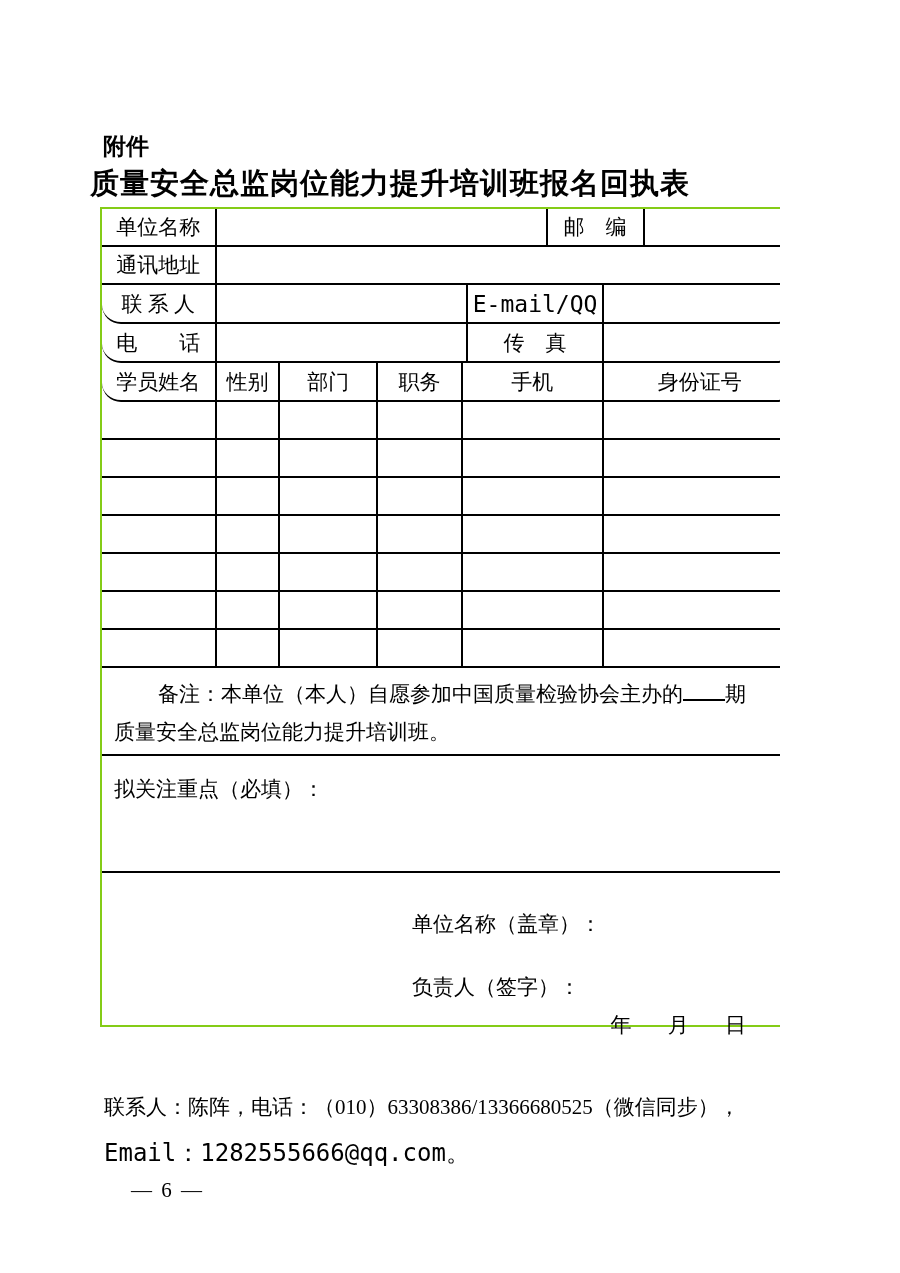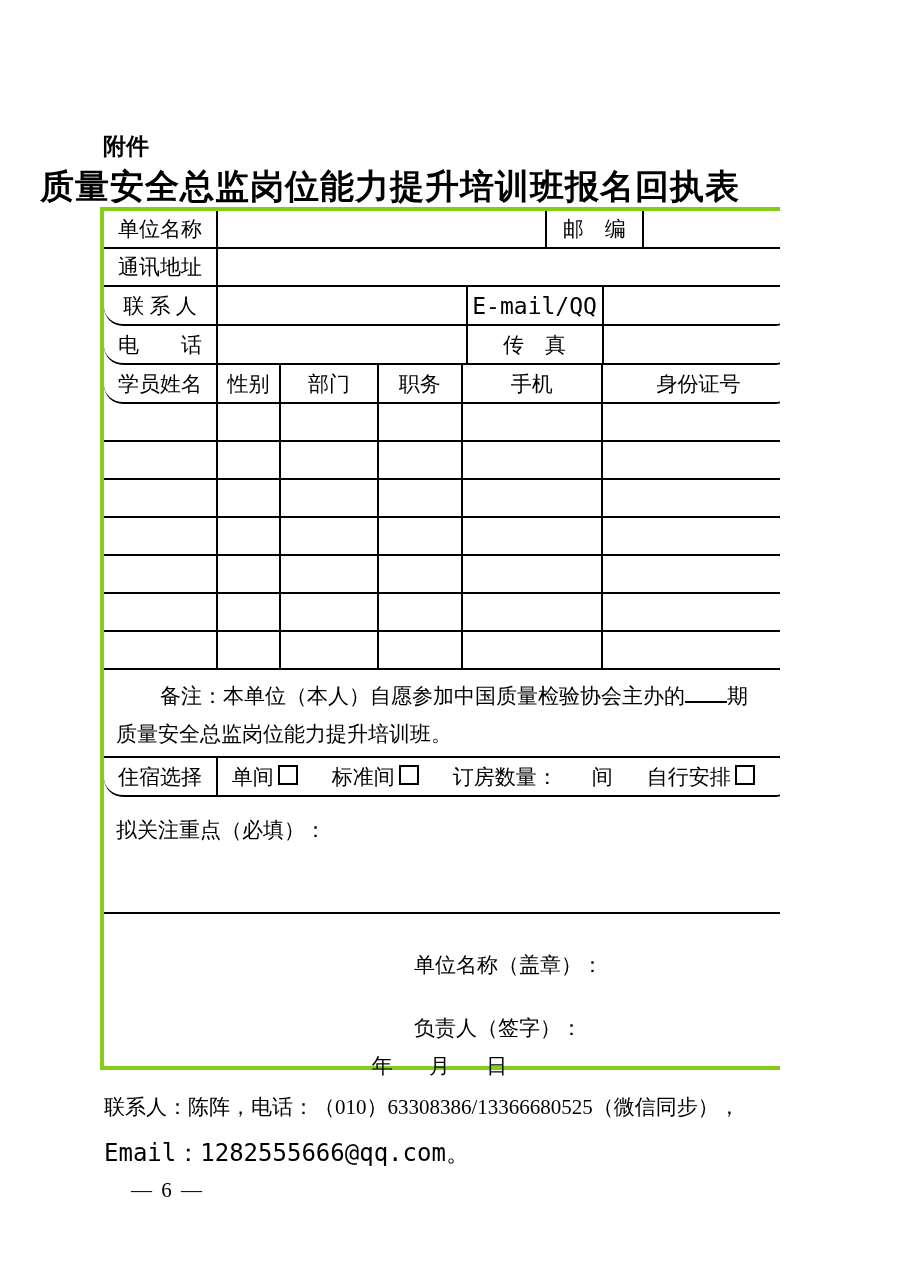--- a/index.html
+++ b/index.html
@@ -1,23 +1,23 @@
 <!DOCTYPE html>
 <html><head>
 <meta charset="utf-8">
 <style>
   html,body{margin:0;padding:0;background:#fff;}
   .page{
     position:relative;width:780px;height:1273px;background:#ffffff;color:#000;
     font-family:"Liberation Serif","DejaVu Serif",serif;font-size:21px;overflow:hidden;
   }
   .attachment{position:absolute;left:103px;top:131px;font-family:"Liberation Sans","DejaVu Sans",sans-serif;font-weight:bold;font-size:23px;}
-  .doc-title{position:absolute;left:0;right:0;top:164px;text-align:center;font-weight:bold;font-size:34px;letter-spacing:1px;}
+  .doc-title{position:absolute;left:0;right:0;top:164px;text-align:center;font-weight:bold;font-size:29px;letter-spacing:1px;}
 
-  .tbl{position:absolute;left:100px;top:207px;width:698px;border:4px solid #84cc16;box-sizing:border-box;}
+  .tbl{position:absolute;left:100px;top:207px;width:698px;border:2px solid #84cc16;box-sizing:border-box;}
   .trow{display:flex;border-bottom:2px solid #000;box-sizing:border-box;}
   .tbl > .trow:last-child,.tbl > div:last-child{border-bottom:none;}
   .cell{display:flex;align-items:center;justify-content:center;border-right:2px solid #000;box-sizing:border-box;overflow:hidden;}
   .cell:last-child{border-right:none;}
   .h38{height:38px;}
   .h39{height:39px;border-radius:19px;}
   .h88{height:88px;}
   .h117{height:117px;}
   .h152{height:152px;}
 
@@ -41,21 +41,21 @@
 
   .accom-cell{justify-content:flex-start;padding-left:14px;}
   .accom-item{margin-right:34px;white-space:nowrap;}
   .checkbox{display:inline-block;width:16px;height:16px;border:2px solid #000;margin-left:4px;vertical-align:-1px;}
 
   .focus-cell{padding:17px 12px 0 12px;line-height:32px;}
 
   .decl-cell{padding-top:7px;line-height:38px;}
   .decl-statement{padding-left:46px;}
   .decl-seal,.decl-sign{padding-left:310px;margin-top:25px;}
-  .decl-date{text-align:center;padding-right:50px;}
+  .decl-date{text-align:right;padding-right:50px;}
   .decl-date span{margin-left:31px;}
 
   .footer{position:absolute;left:104px;top:1084px;width:700px;line-height:46px;}
   .footer-line2{font-family:"DejaVu Sans Mono","Liberation Mono",monospace;font-size:24px;}
   .page-number{position:absolute;left:131px;top:1178px;font-size:21px;letter-spacing:2px;}
 </style>
 </head>
 <body>
 
 <div class="page">
@@ -159,30 +159,20 @@
         </div>
       </div>
 
     <div class="trow h88">
       <div class="blockcell remark-cell">
         <div class="remark-line1"><span>备注：本单位（本人）自愿参加中国质量检验协会主办的</span><span class="remark-blank">____</span><span>期</span></div>
         <div>质量安全总监岗位能力提升培训班。</div>
       </div>
     </div>
 
-    <div class="trow h39">
-      <div class="cell cw-label">住宿选择</div>
-      <div class="cell cw-rest accom-cell">
-        <span class="accom-item"><span>单间</span><span class="checkbox"></span></span>
-        <span class="accom-item"><span>标准间</span><span class="checkbox"></span></span>
-        <span class="accom-item">订房数量：</span>
-        <span class="accom-item">间</span>
-        <span class="accom-item"><span>自行安排</span><span class="checkbox"></span></span>
-      </div>
-    </div>
 
     <div class="trow h117">
       <div class="blockcell focus-cell">
         <span>拟关注重点（必填）：</span>
       </div>
     </div>
 
     <div class="trow h152">
       <div class="blockcell decl-cell">
         <div class="decl-seal">单位名称（盖章）：</div>

